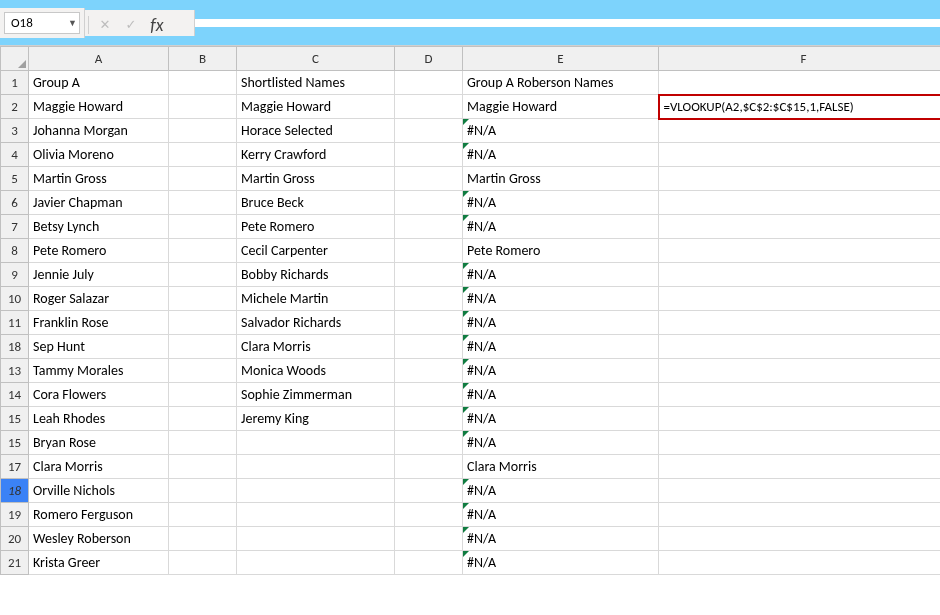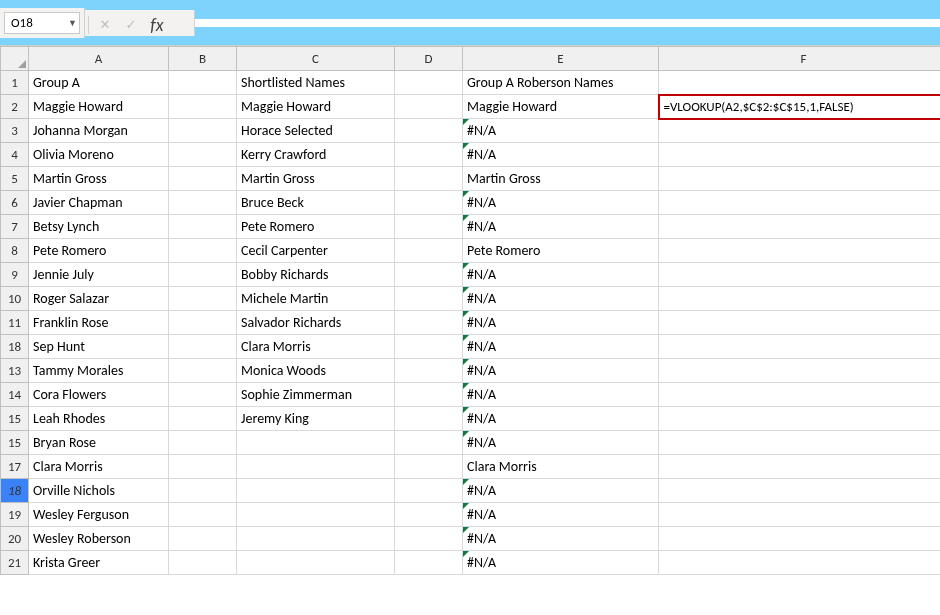--- a/index.html
+++ b/index.html
@@ -348,21 +348,21 @@
           <th class="row-sel">18</th>
           <td>Orville Nichols</td>
           <td></td>
           <td></td>
           <td></td>
           <td class="center err-mark">#N/A</td>
           <td></td>
         </tr>
         <tr>
           <th>19</th>
-          <td>Wesley Ferguson</td>
+          <td>Romero Ferguson</td>
           <td></td>
           <td></td>
           <td></td>
           <td class="center err-mark">#N/A</td>
           <td></td>
         </tr>
         <tr>
           <th>20</th>
           <td>Wesley Roberson</td>
           <td></td>

